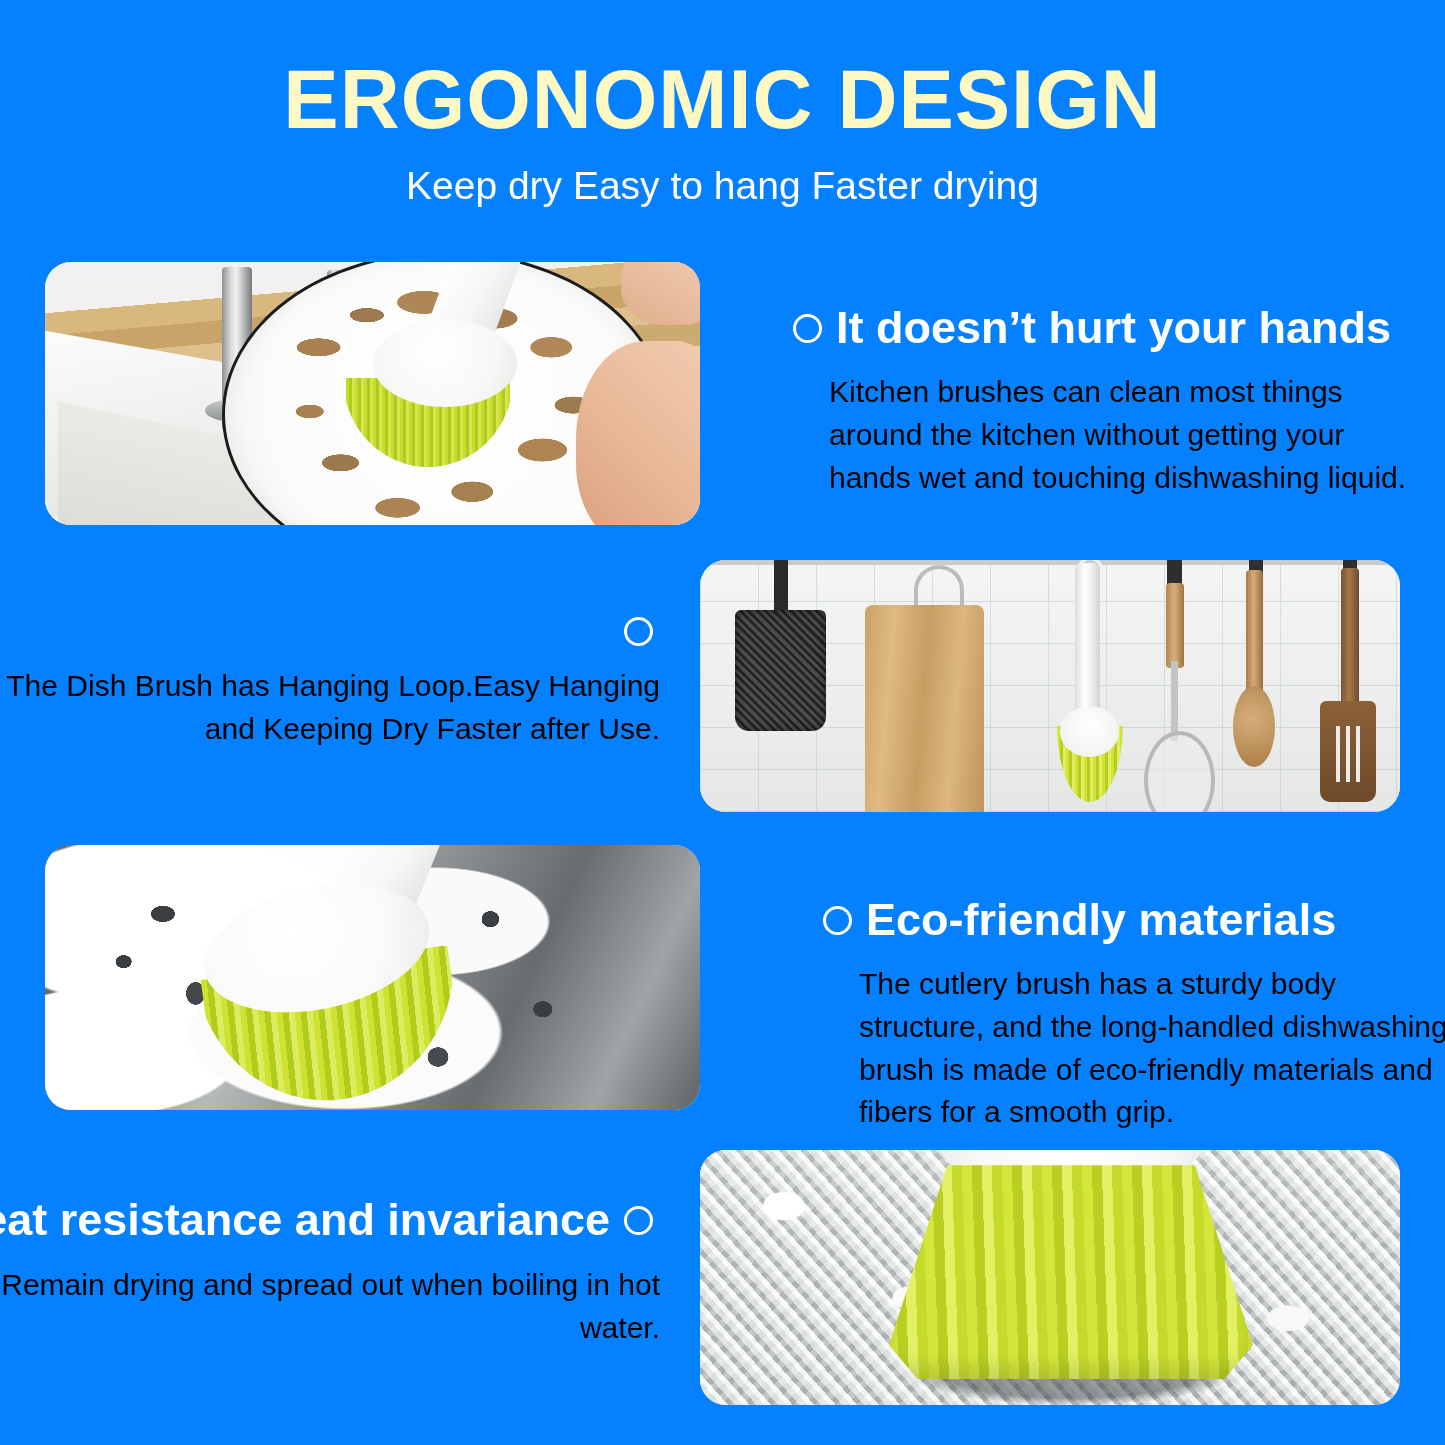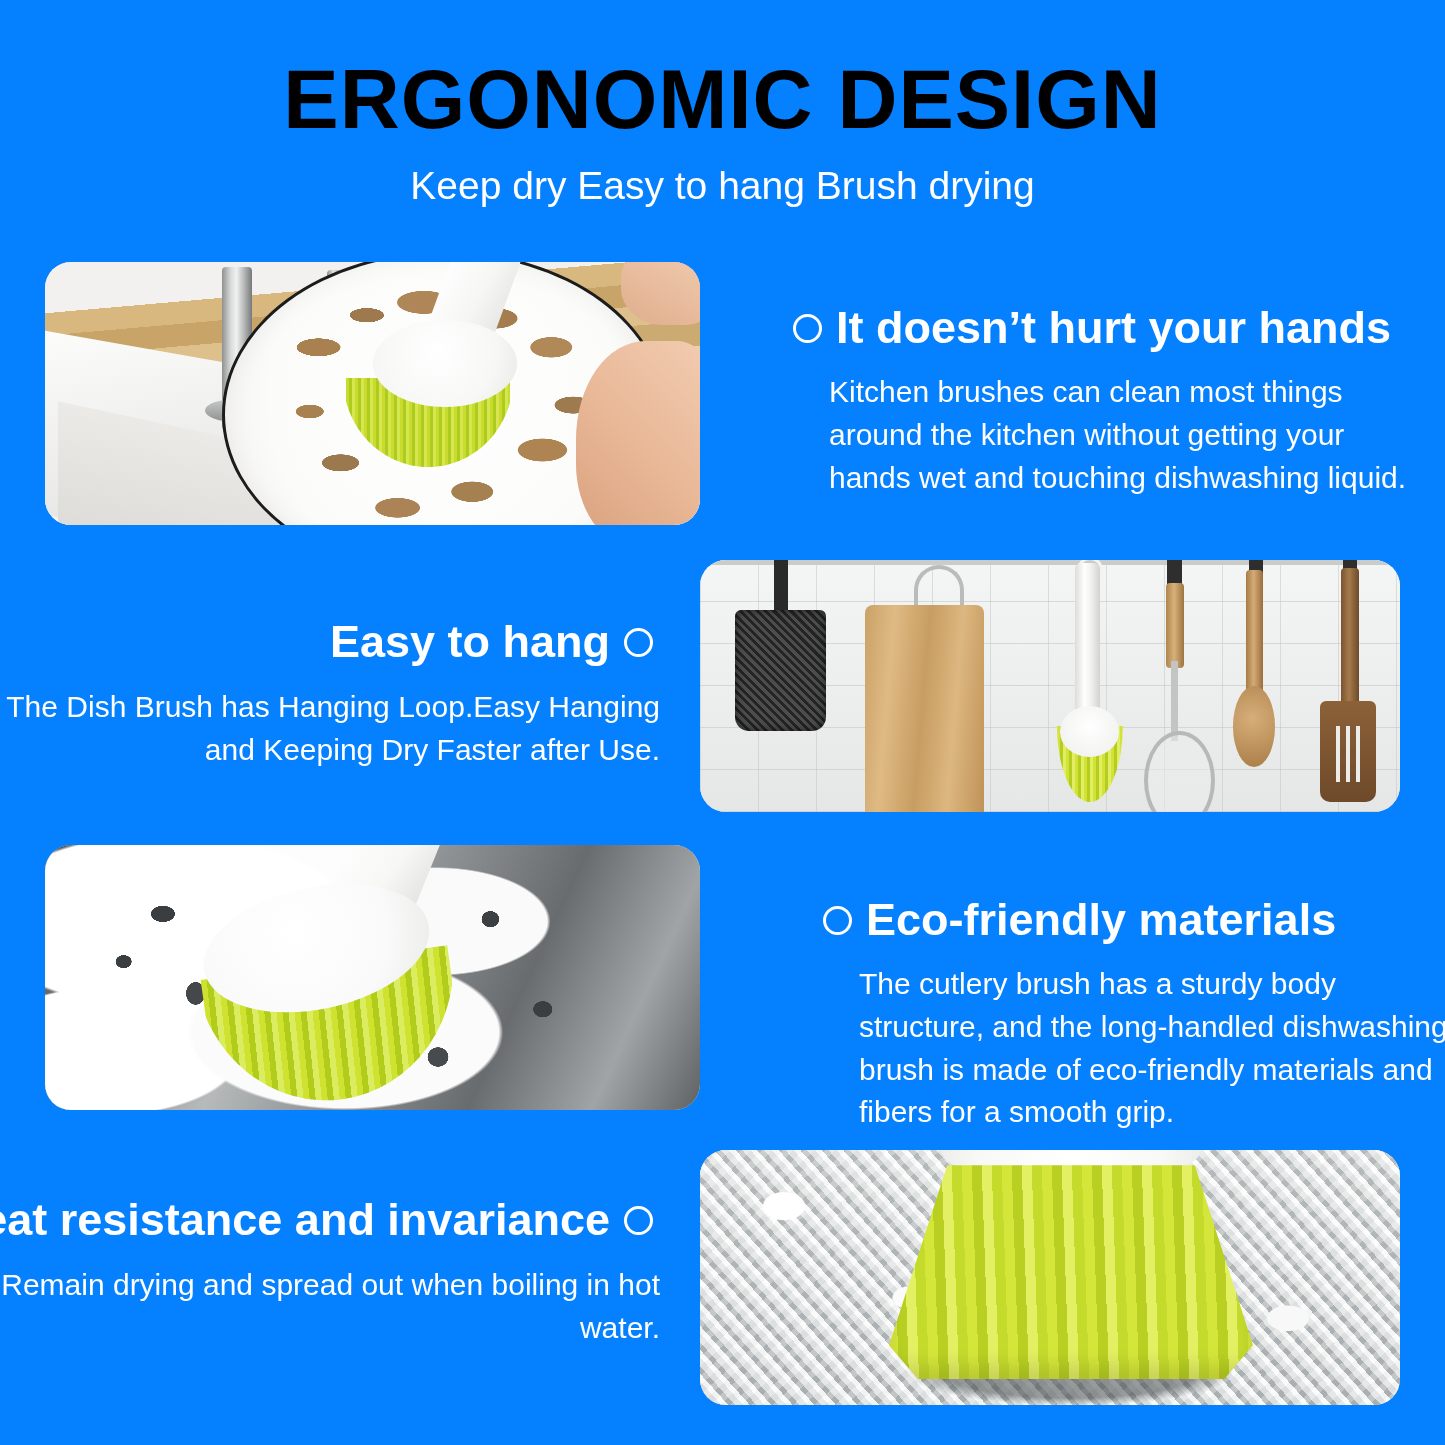--- a/index.html
+++ b/index.html
@@ -18,21 +18,21 @@
     overflow: hidden;
   }
 
   
   .hero-title {
     position: absolute;
     left: 0;
     top: 58px;
     width: 1445px;
     text-align: center;
-    color: #000000;
+    color: #fef9c3;
     font-size: 83px;
     font-weight: bold;
     letter-spacing: 1px;
     line-height: 1;
     white-space: nowrap;
   }
   .hero-subtitle {
     position: absolute;
     left: 0;
     top: 163px;
@@ -63,21 +63,21 @@
     font-size: 45px;
     font-weight: bold;
     line-height: 1.12;
     white-space: nowrap;
     display: flex;
     align-items: center;
     gap: 14px;
   }
   .feature p {
     margin: 0;
-    color: #ffffff;
+    color: #000000;
     font-size: 30px;
     font-weight: normal;
     line-height: 1.42;
   }
   .feature.left-align h2 { justify-content: flex-start; }
   .feature.left-align p  { text-align: left; }
   .feature.right-align h2 { justify-content: flex-end; }
   .feature.right-align p  { text-align: right; margin-top: 19px; }
 
   .ring {
@@ -377,21 +377,21 @@
     position: absolute; left: 30%; top: 82%; width: 46%; height: 18%;
     background: radial-gradient(ellipse at 50% 30%, rgba(70,76,78,.55) 0 55%, rgba(70,76,78,0) 72%);
   }
 </style>
 </head>
 <body>
 
 <div id="page">
 
   <div class="hero-title">ERGONOMIC DESIGN</div>
-  <div class="hero-subtitle">Keep dry Easy to hang Brush drying</div>
+  <div class="hero-subtitle">Keep dry Easy to hang Faster drying</div>
 
   <div class="photo" id="photo1">
     <div class="inner">
       <div class="p1-wood"></div>
       <div class="p1-sinkrim"></div>
       <div class="p1-sinkbasin"></div>
       <div class="p1-faucet-arm"></div>
       <div class="p1-faucet-col"></div>
       <div class="p1-faucet-lever"></div>
       <div class="p1-faucet-base"></div>
@@ -434,21 +434,20 @@
       <div class="p2-spoon-bowl"></div>
       <div class="p2-turner-hook"></div>
       <div class="p2-turner-h"></div>
       <div class="p2-turner-head"></div>
       <div class="p2-turner-slots"></div>
     </div>
   </div>
 
   <div class="feature right-align f2">
     <h2>
-      <span>Easy to hang</span>
       <span class="ring"></span>
     </h2>
     <p>The Dish Brush has Hanging Loop.Easy Hanging and Keeping Dry Faster after Use.</p>
   </div>
 
   <div class="photo" id="photo3">
     <div class="inner">
       <div class="p3-pan"></div>
       <div class="p3-foam"></div>
       <div class="p3-specks"></div>

